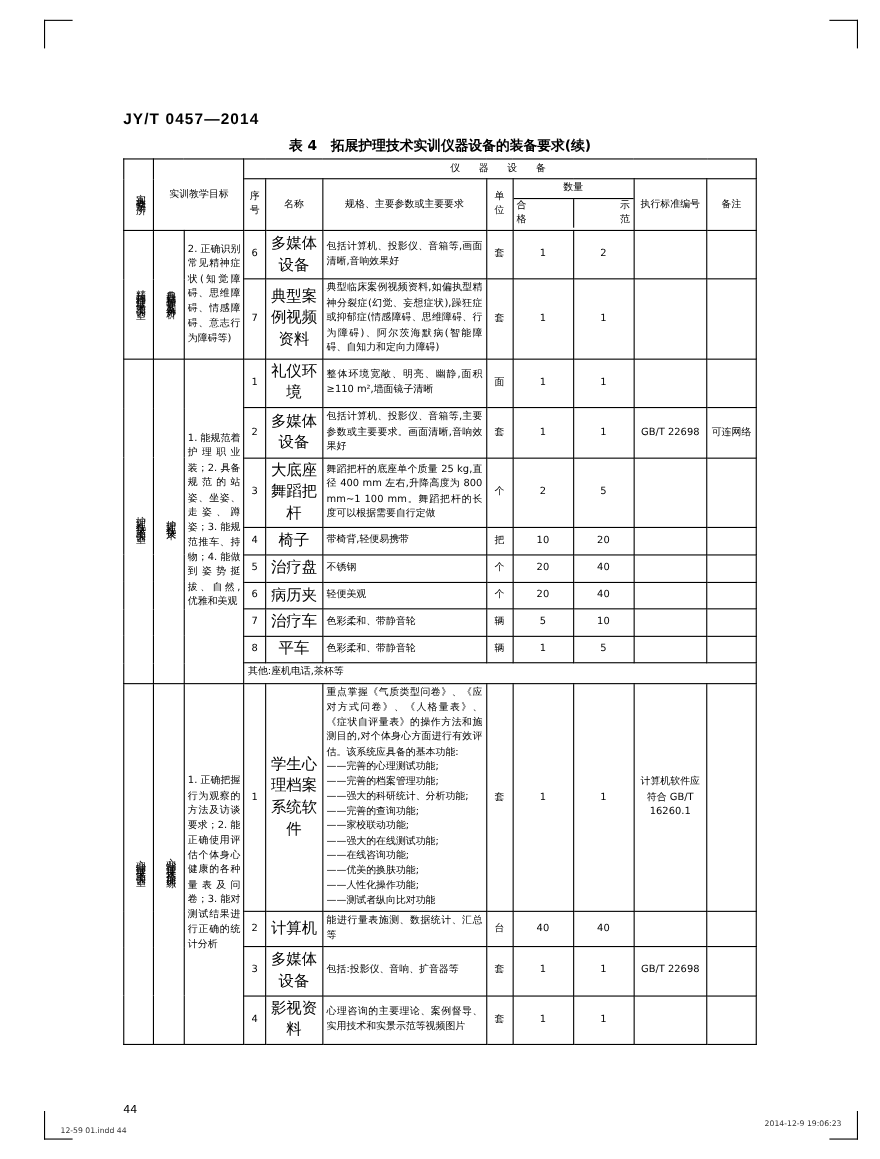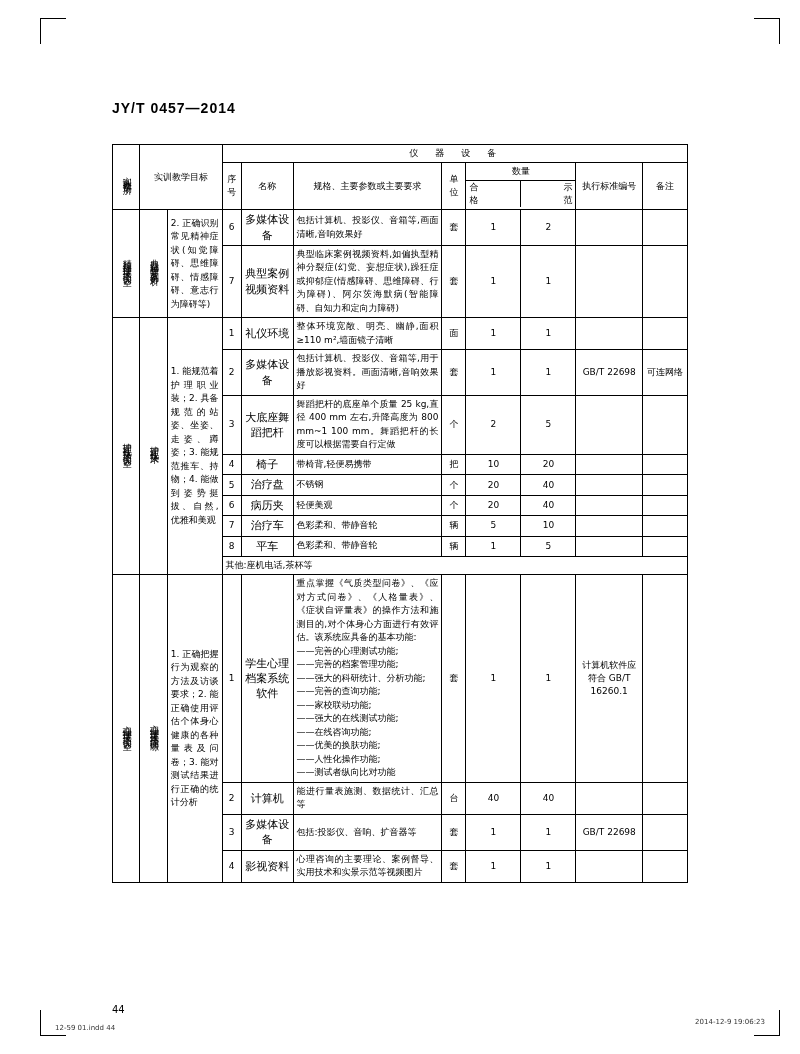--- a/index.html
+++ b/index.html
@@ -66,21 +66,21 @@
     letter-spacing:2px;
     margin:0 auto;
     line-height:1.1;
     font-size:9px;
     white-space:nowrap;
     display:inline-block;
   }
   .vcell{text-align:center;vertical-align:middle;}
   .goal{font-size:9px;line-height:1.5;text-align:justify;}
   .spec{font-size:9px;line-height:1.5;text-align:justify;}
-  .nm{font-size:11px;line-height:1.4;}
+  .nm{font-size:14px;line-height:1.4;}
   .pg-num{
     position:absolute;left:112px;top:1004px;
     font-size:10px;font-family:"DejaVu Sans", sans-serif;
   }
   .foot-l{
     position:absolute;left:55px;bottom:22px;
     font-size:7px;color:#333;font-family:"DejaVu Sans", sans-serif;margin-top:18px;
   }
   .foot-r{
     position:absolute;right:55px;bottom:28px;
@@ -103,20 +103,21 @@
   <div class="crop crop-bl">
       <i class="h"></i>
       <i class="v"></i>
     </div>
   <div class="crop crop-br">
       <i class="h"></i>
       <i class="v"></i>
     </div>
 
   <div class="std-no">JY/T  0457—2014</div>
+  <div class="tbl-title">表 4　拓展护理技术实训仪器设备的装备要求(续)</div>
 
   <table class="main">
     <colgroup>
       <col style="width:30px">
       <col style="width:30px">
       <col style="width:62px">
       <col style="width:20px">
       <col style="width:60px">
       <col style="width:176px">
       <col style="width:26px">
@@ -193,21 +194,21 @@
       <td class="spec">整体环境宽敞、明亮、幽静,面积≥110 m²,墙面镜子清晰</td>
       <td class="ctr">面</td>
       <td class="ctr">1</td>
       <td class="ctr">1</td>
       <td class="ctr"></td>
       <td class="ctr"></td>
     </tr>
     <tr>
       <td class="ctr">2</td>
       <td class="ctr nm">多媒体设备</td>
-      <td class="spec">包括计算机、投影仪、音箱等,用于播放影视资料。画面清晰,音响效果好</td>
+      <td class="spec">包括计算机、投影仪、音箱等,主要参数或主要要求。画面清晰,音响效果好</td>
       <td class="ctr">套</td>
       <td class="ctr">1</td>
       <td class="ctr">1</td>
       <td class="ctr">GB/T 22698</td>
       <td class="ctr">可连网络</td>
     </tr>
     <tr>
       <td class="ctr">3</td>
       <td class="ctr nm">大底座舞蹈把杆</td>
       <td class="spec">舞蹈把杆的底座单个质量 25 kg,直径 400 mm 左右,升降高度为 800 mm~1 100 mm。舞蹈把杆的长度可以根据需要自行定做</td>

